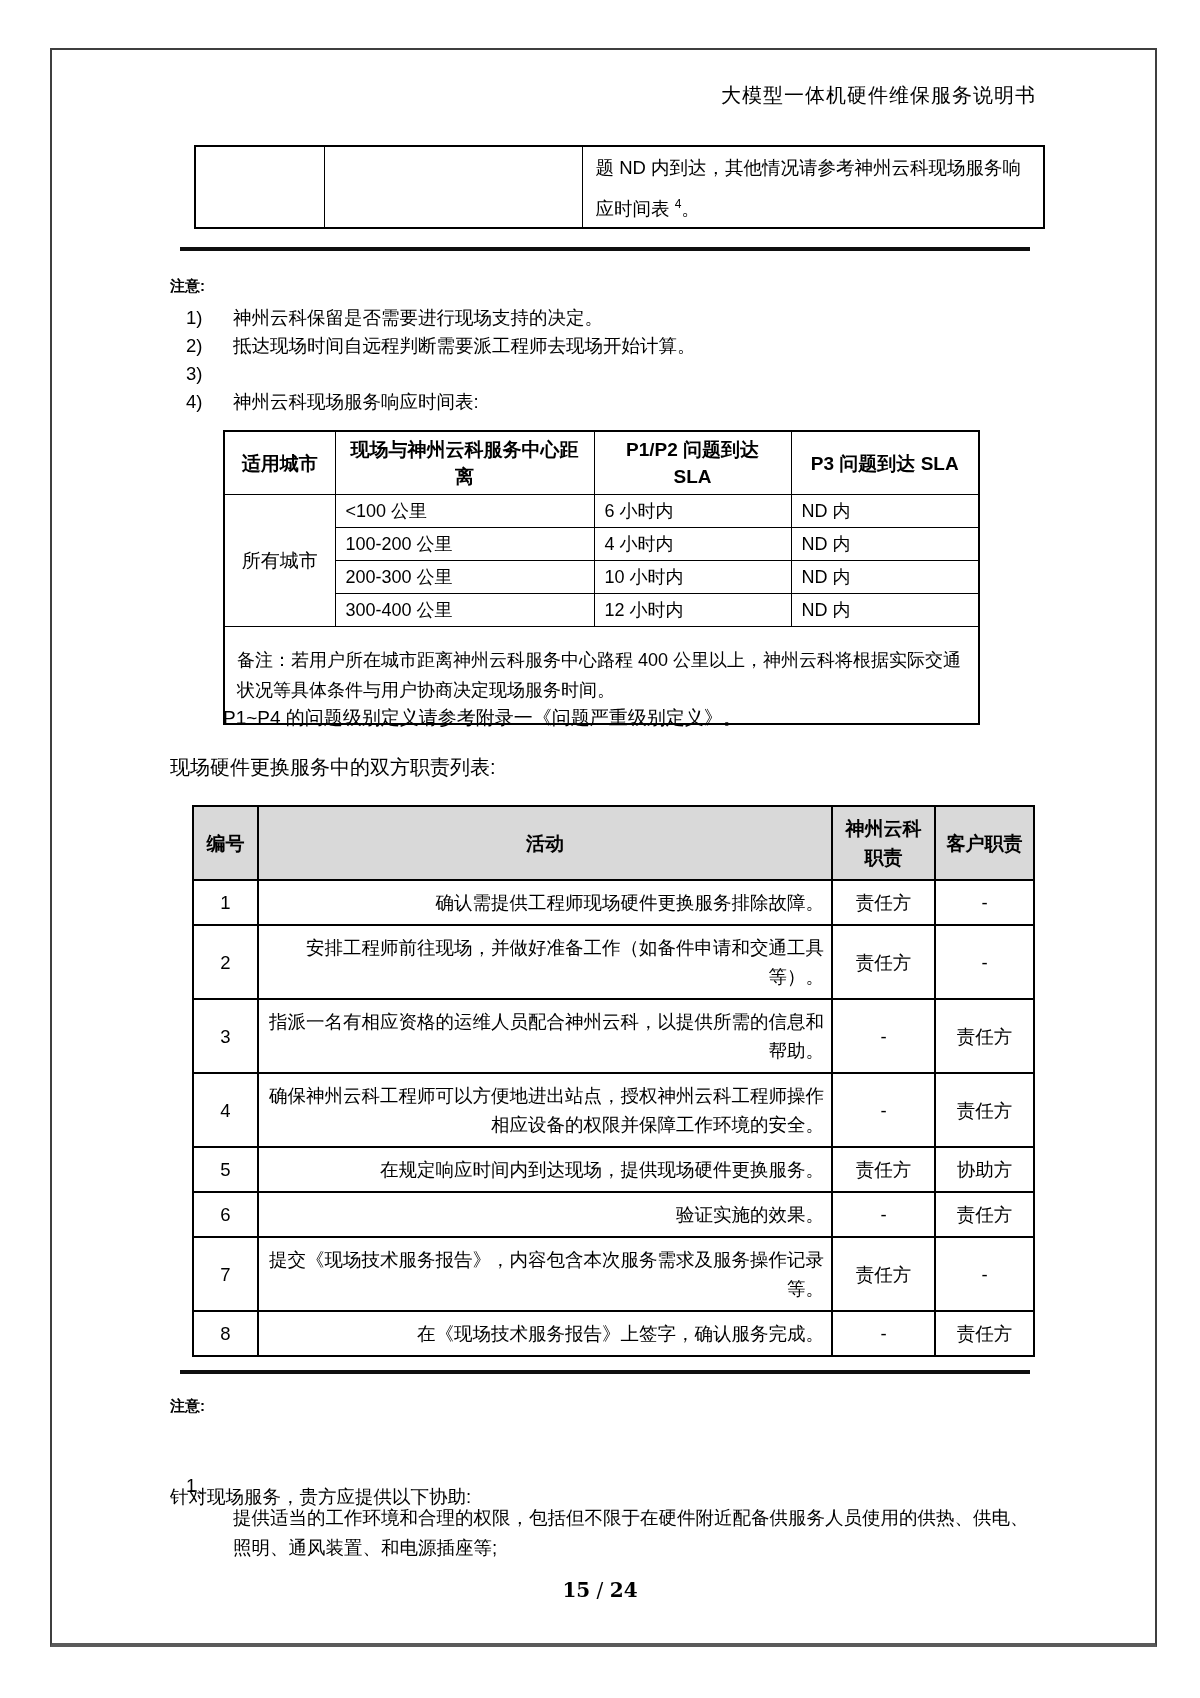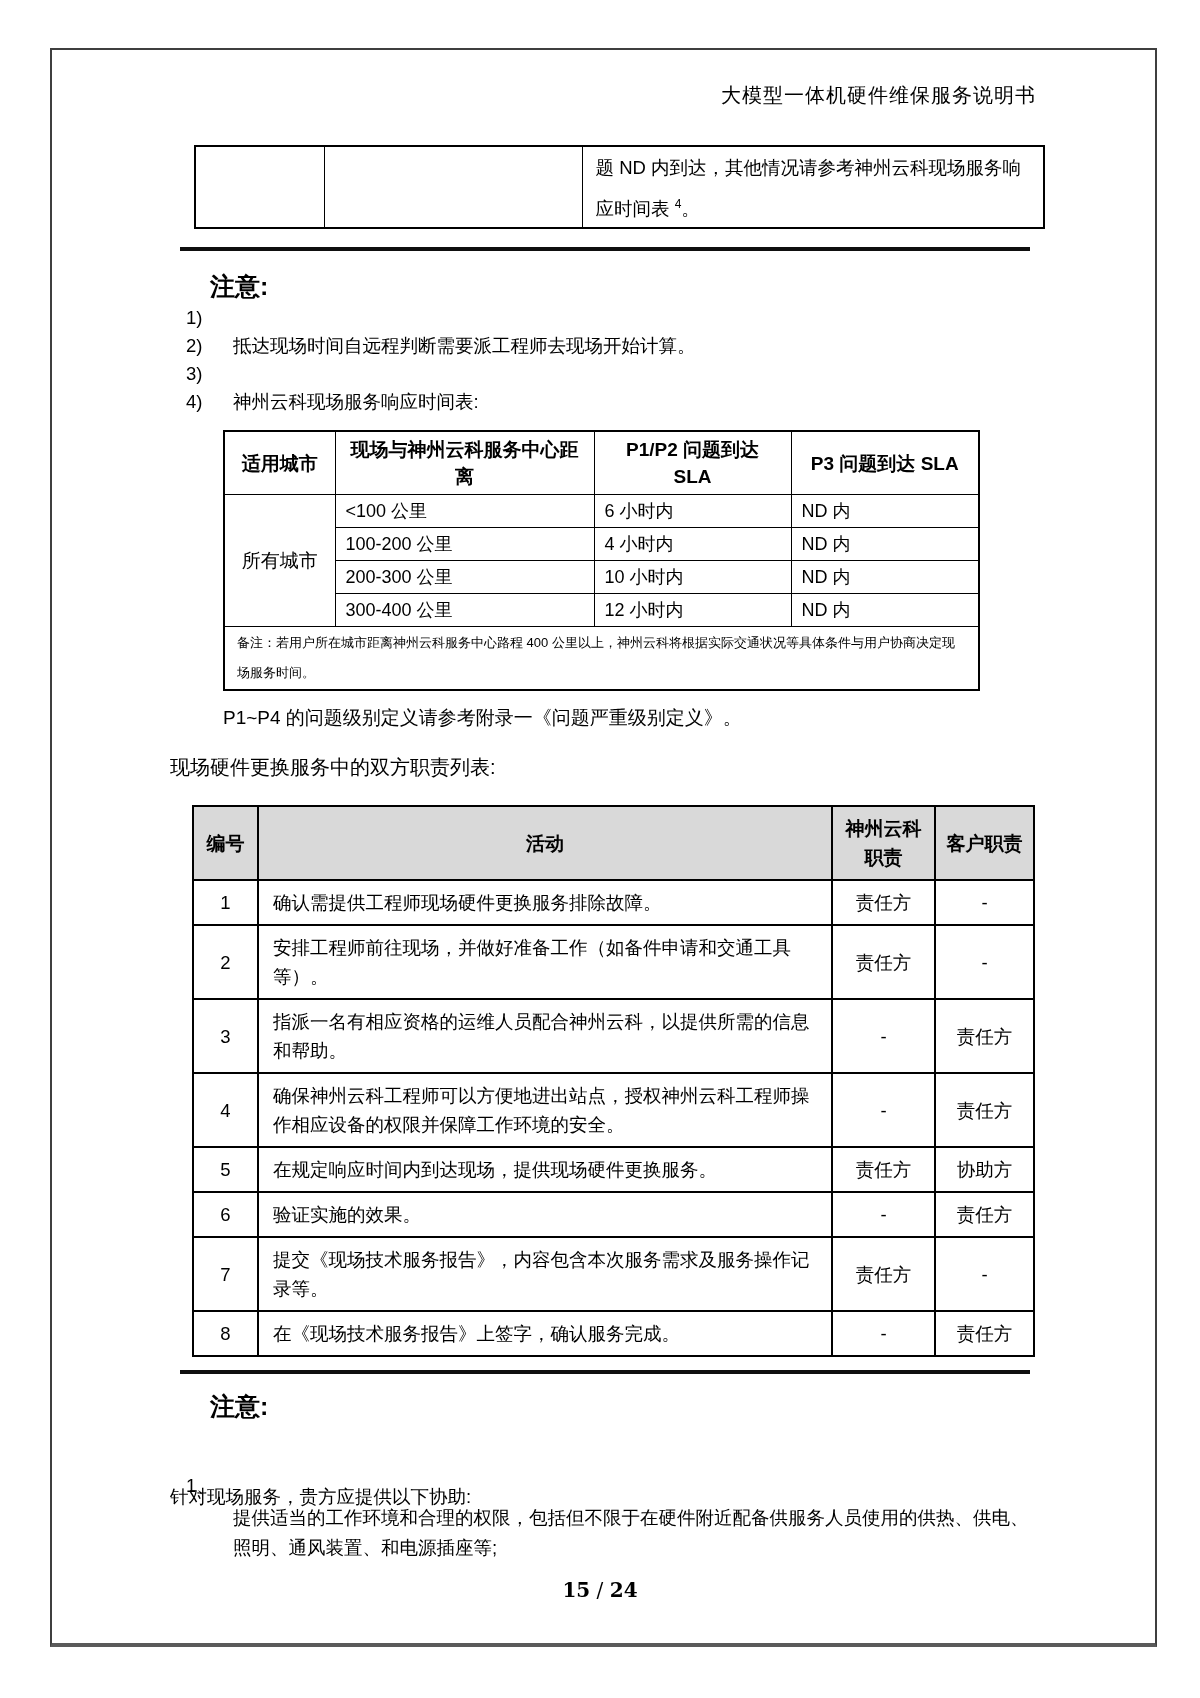--- a/index.html
+++ b/index.html
@@ -25,46 +25,46 @@
   .cont-table td{border:1px solid #000;vertical-align:top;height:78px;box-sizing:border-box;}
   .cont-c1{width:129px;}
   .cont-c2{width:258px;}
   .cont-c3{width:462px;font-size:18.5px;line-height:37px;padding:2px 13px 0 13px;}
   .cont-c3 sup{font-size:12px;}
   .divider{position:absolute;left:180px;width:850px;height:4px;background:#0f0f0f;}
   #divider-top{top:247px;}
   #divider-bottom{top:1370px;}
   
   .notes-top{position:absolute;left:170px;top:272px;width:880px;font-size:18.5px;}
-  .notes-title{font-weight:bold;font-size:25px;line-height:28px;margin-left:40px;}
+  .notes-title{font-weight:bold;font-size:15px;line-height:28px;}
   .notes-top .notes-title{margin-bottom:4px;}
   .note-item{display:flex;line-height:28px;}
   .note-num{margin-left:16px;width:47px;flex:none;}
   
   .rt{
     position:absolute;left:223px;top:430px;width:755px;border-collapse:collapse;
     table-layout:fixed;font-size:18px;border:2px solid #000;
   }
   .rt th,.rt td{border:1px solid #000;box-sizing:border-box;}
   .rt th{font-size:19px;font-weight:bold;text-align:center;line-height:27px;padding:4px 14px;height:62px;}
   .rt td{height:33px;padding:0 10px;line-height:31px;}
   .rt .rt-city{text-align:center;font-size:19px;padding:4px;}
   .rt-col0{width:111px;} .rt-col1{width:259px;} .rt-col2{width:197px;} .rt-col3{width:188px;}
-  .rt .rt-remark{height:auto;line-height:30px;padding:1px 12px;font-size:13px;}
+  .rt .rt-remark{height:auto;line-height:30px;padding:18px 12px;font-size:18px;}
   .severity-note{position:absolute;left:223px;top:690px;font-size:19px;margin-top:15px;}
   .section-heading{position:absolute;left:170px;top:754px;font-size:20px;}
   
   .dt{
     position:absolute;left:192px;top:805px;width:841px;border-collapse:collapse;
     table-layout:fixed;font-size:18.5px;
   }
   .dt th,.dt td{border:2px solid #000;box-sizing:border-box;vertical-align:middle;}
   .dt th{background:#d9d9d9;font-weight:bold;font-size:19px;line-height:29px;padding:7px 4px;text-align:center;}
   .dt td{line-height:29px;padding:7px 0;text-align:center;}
-  .dt td.dt-activity{text-align:left;padding:7px 14px;}
+  .dt td.dt-activity{text-align:right;padding:7px 7px;}
   .dt-col0{width:65px;} .dt-col1{width:574px;} .dt-col2{width:103px;} .dt-col3{width:99px;}
   
   .notes-bottom-title{position:absolute;left:170px;top:1392px;}
   .notes-bottom-intro{position:absolute;left:170px;top:1483px;font-size:18.5px;line-height:28px;}
   .assist-item{position:absolute;left:170px;top:1471px;display:flex;font-size:18.5px;line-height:30px;}
   .assist-num{margin-left:16px;width:47px;flex:none;}
   .assist-text{width:802px;margin-top:32px;}
   .page-footer{
     position:absolute;left:0;top:1578px;width:1200px;text-align:center;
     font-family:"DejaVu Serif","Liberation Serif",serif;font-size:20px;
@@ -87,20 +87,21 @@
   </tr>
 </tbody>
   </table>
 
 <div class="divider" id="divider-top"></div>
 
 <div class="notes-top">
   <div class="notes-title">注意:</div>
   <div class="note-item">
     <span class="note-num">1)</span>
+    <span>神州云科保留是否需要进行现场支持的决定。</span>
   </div>
   <div class="note-item">
     <span class="note-num">2)</span>
     <span>抵达现场时间自远程判断需要派工程师去现场开始计算。</span>
   </div>
   <div class="note-item">
     <span class="note-num">3)</span>
   </div>
   <div class="note-item">
     <span class="note-num">4)</span>

